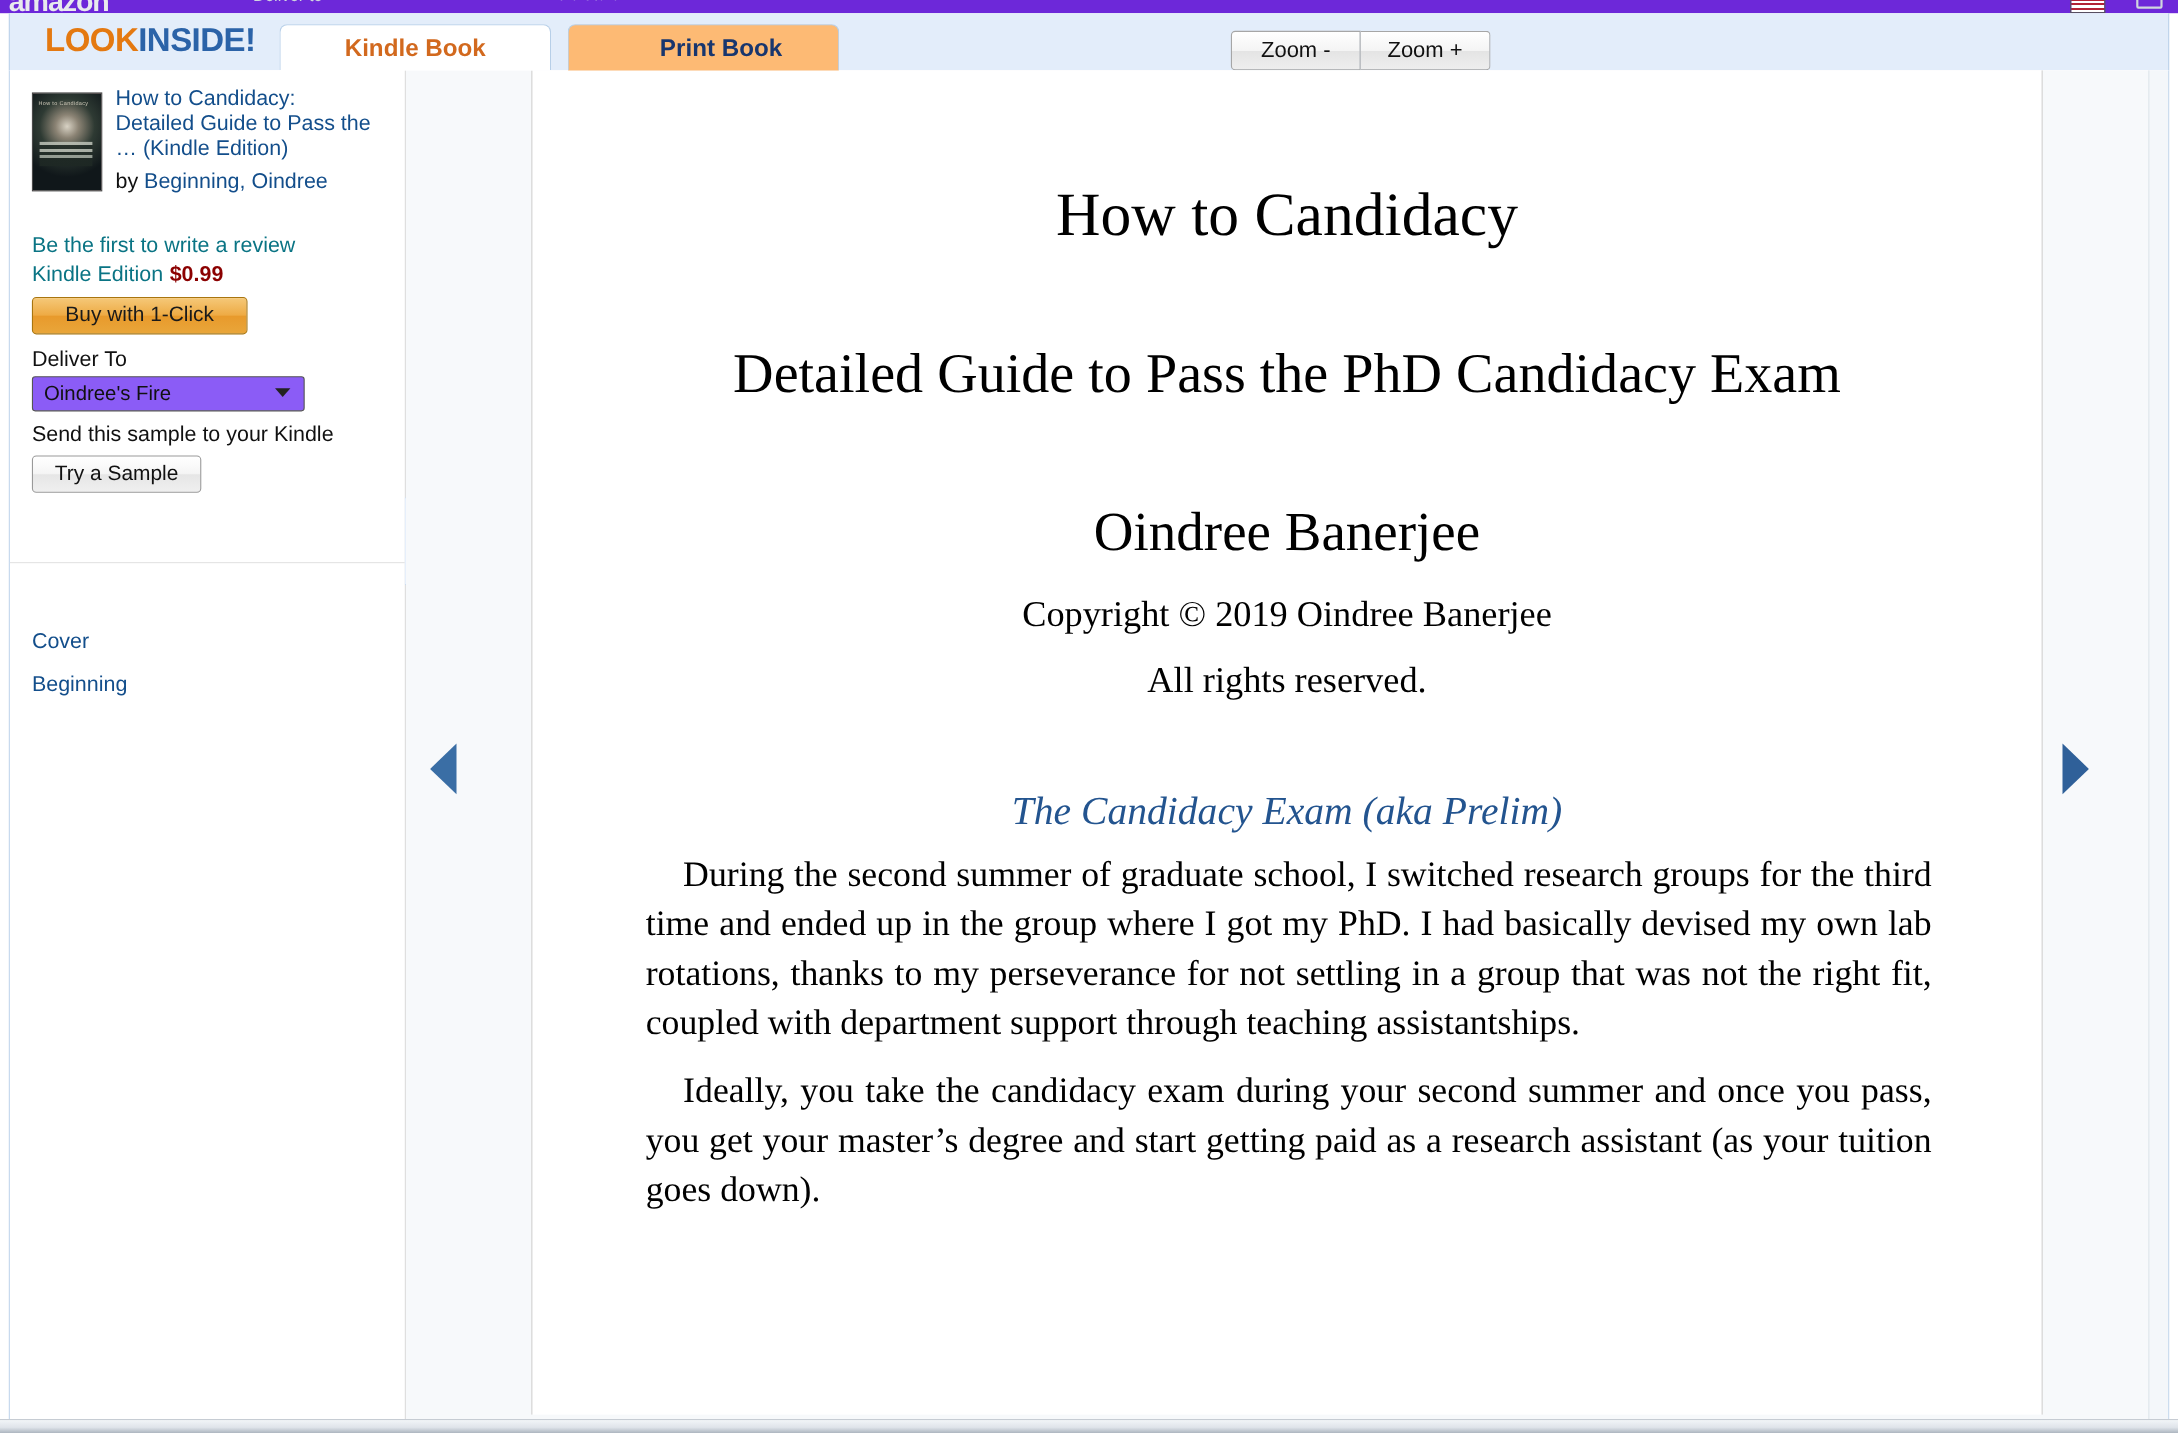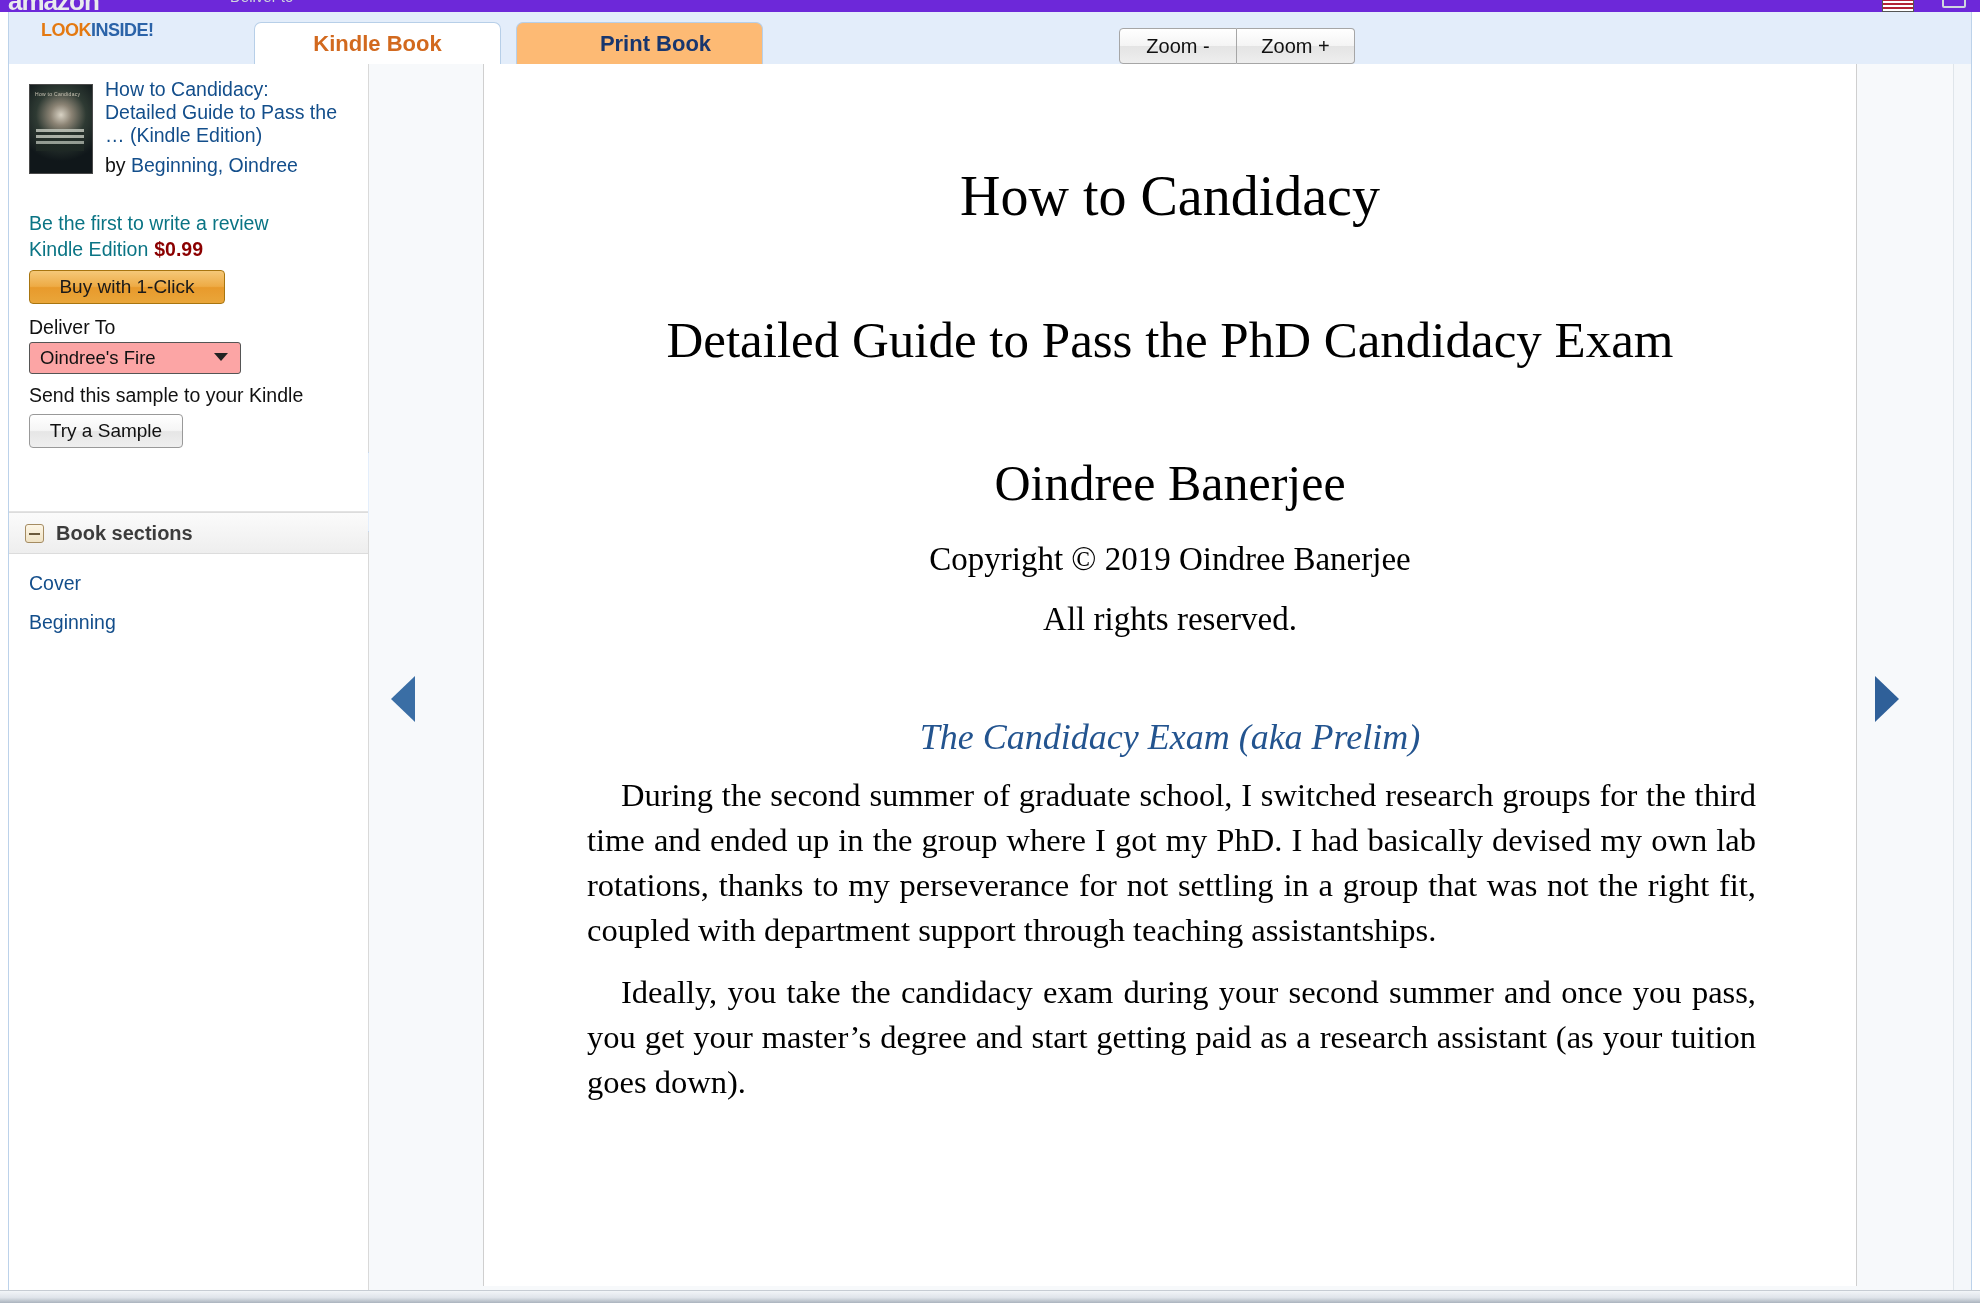--- a/index.html
+++ b/index.html
@@ -91,21 +91,21 @@
     height: 52px;
     background: #e3edfa;
     border-left: 1px solid #bcd2ea;
     border-right: 1px solid #bcd2ea;
     box-sizing: border-box;
   }
 
   .look-inside {
     position: absolute;
     left: 32px; top: 8px;
-    font-size: 18px;
+    font-size: 30px;
     font-weight: bold;
     letter-spacing: -0.5px;
     white-space: nowrap;
   }
   .look-inside .lk-look { color: #e47911; }
   .look-inside .lk-inside { color: #2b63a8; }
 
   .tab {
     position: absolute;
     top: 10px;
@@ -283,26 +283,26 @@
 
   .deliver-label {
     position: absolute;
     left: 20px; top: 252px;
     font-size: 19.5px;
     color: #111111;
   }
   .deliver-select {
     position: absolute;
     left: 20px; top: 278px;
-    width: 212px;
+    width: 248px;
     height: 32px;
     box-sizing: border-box;
     border: 1px solid #555;
     border-radius: 3px;
-    background: #fca5a5;
+    background: #8b5cf6;
     font-size: 18.5px;
     color: #111;
     cursor: pointer;
   }
   .deliver-select .sel-text {
     position: absolute;
     left: 10px; top: 4px;
   }
   .deliver-select .sel-caret {
     position: absolute;
@@ -615,24 +615,20 @@
             <span class="sel-caret"></span>
           </div>
 
           <div class="sample-text">Send this sample to your Kindle</div>
 
           <div class="sample-btn">
             <span>Try a Sample</span>
           </div>
         </div>
 
-        <div class="sections-header">
-          <span class="minus-box"></span>
-          <span class="sections-title">Book sections</span>
-        </div>
 
         <div class="section-link s0">Cover</div>
         <div class="section-link s1">Beginning</div>
       </div>
 
       <div class="collapse-handle">
         <span class="chev">«</span>
       </div>
 
       <div class="reader-outer">

